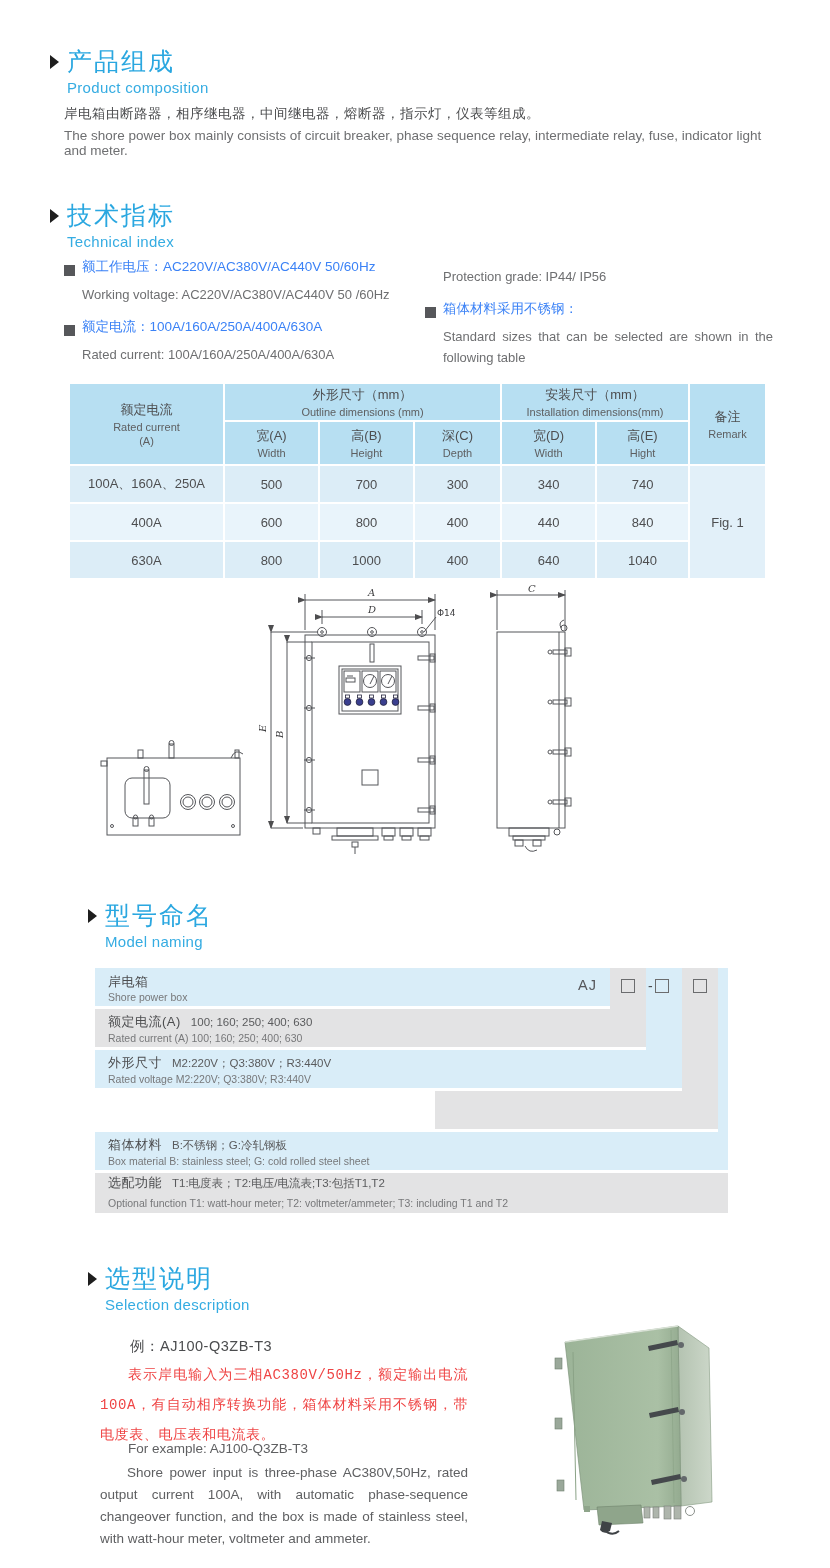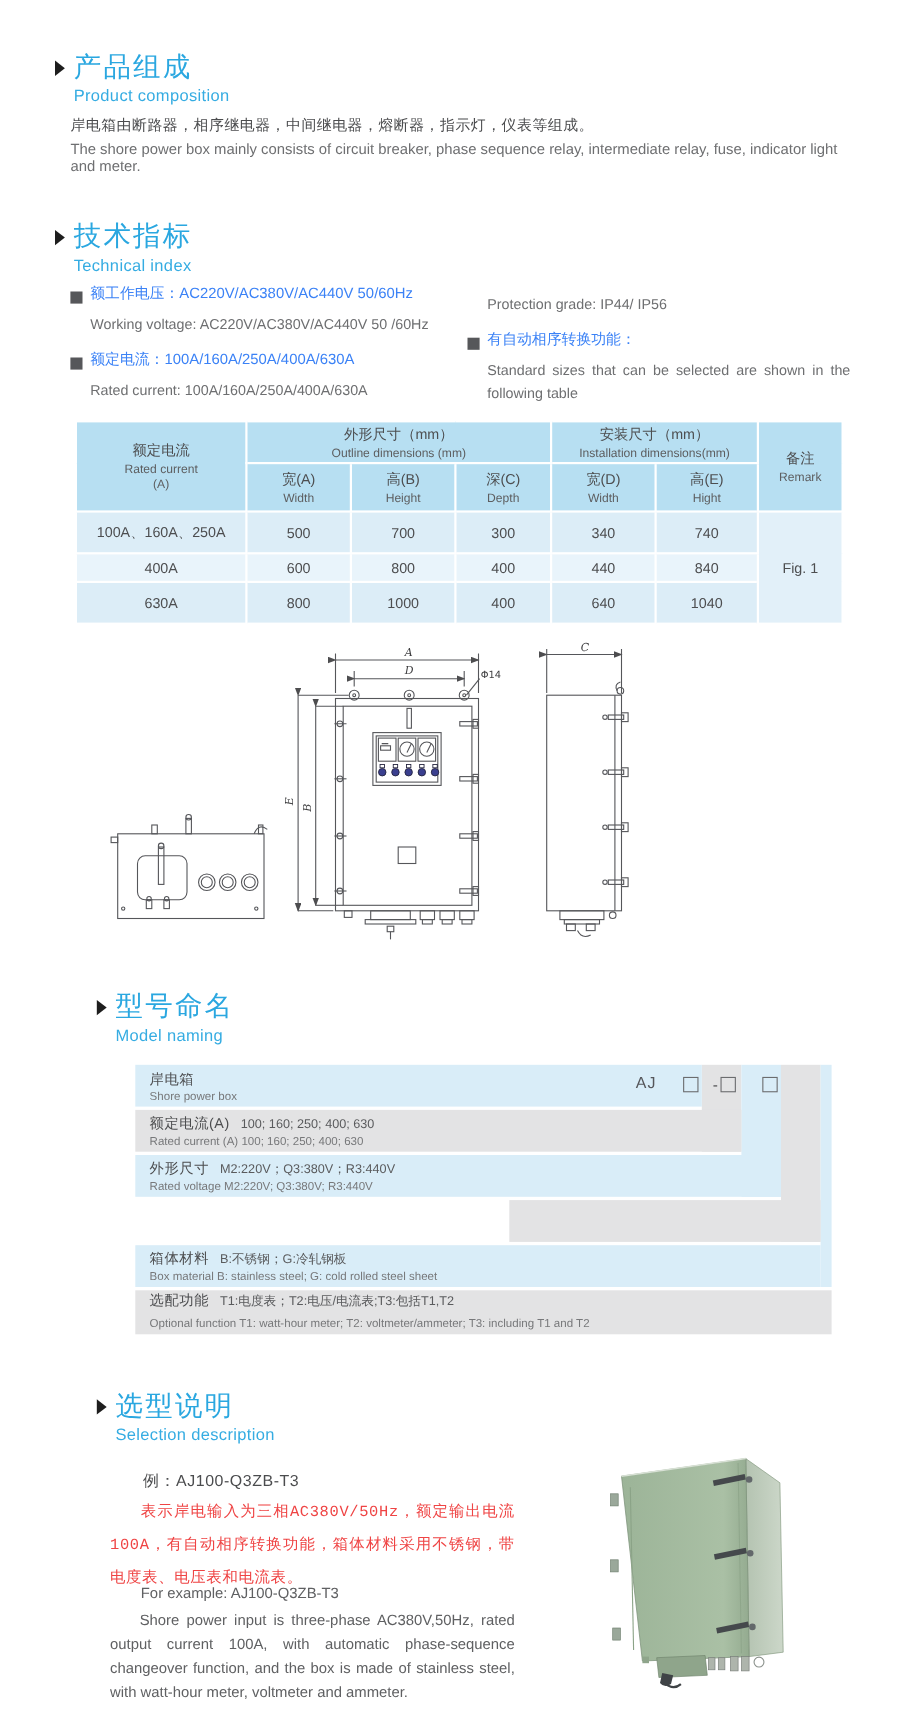--- a/index.html
+++ b/index.html
@@ -39,21 +39,21 @@
   td.r-odd  { background:#dcedf7; }
   td.r-even { background:#e9f4fb; }
   td.remark { background:#e2f0f9; font-size:13px; }
 
   
   svg text.dim-lbl { font:italic 10px "DejaVu Serif", serif; fill:#3f3f41; }
   svg text.phi-lbl { font:9px "DejaVu Sans", sans-serif; fill:#3f3f41; }
 
   
   .mwrap { position:absolute; left:95px; top:968px; width:633px; height:245px; }
-  .mlayer { position:absolute;margin-left:28px; }
+  .mlayer { position:absolute; }
   .bg-blue { background:#d9edf8; }
   .bg-gray { background:#e3e3e4; }
   .bg-pale { background:#fafafa; }
   .m-cnrow { position:absolute; left:13px; }
   .m-cnlab { font-size:13px; color:#4c4d4f; letter-spacing:0.5px; }
   .m-cnval { font-size:11.5px; color:#5a5b5d; margin-left:10px; }
   .m-en    { font-size:10.5px; color:#77787a; margin-top:3px; }
   .mbox { position:absolute; width:14px; height:14px; border:1px solid #6b6c6e; top:11px; }
   .mdash { position:absolute; top:10px; font-size:14px; color:#4c4d4f; }
   .maj { position:absolute; top:9px; font-size:14.5px; color:#55565a; letter-spacing:1px; }
@@ -107,21 +107,21 @@
   </div>
 </div>
 
 <div class="abs" style="left:425px; top:258px; width:345px;">
   <div class="spec-item">
     <div class="spec-en">Protection grade: IP44/ IP56</div>
   </div>
   <div class="spec-item">
     <div class="spec-cn">
         <span class="sq"></span>
-        <span>有自动相序转换功能：</span>
+        <span>箱体材料采用不锈钢：</span>
       </div>
     <div class="spec-en" style="width:330px;">Standard sizes that can be selected are shown in the following table</div>
   </div>
 </div>
 
 <table class="dim abs" style="left:68px; top:382px; width:697px;">
   <colgroup>
     <col style="width:155px">
       <col style="width:95px">
       <col style="width:95px">
@@ -174,21 +174,21 @@
   </tr>
   <tr style="height:38px;">
     <td class="r-odd">100A、160A、250A</td>
     <td class="r-odd">500</td>
     <td class="r-odd">700</td>
     <td class="r-odd">300</td>
     <td class="r-odd">340</td>
     <td class="r-odd">740</td>
     <td class="remark" rowspan="3">Fig. 1</td>
   </tr>
-  <tr style="height:26px;">
+  <tr style="height:38px;">
     <td class="r-even">400A</td>
     <td class="r-even">600</td>
     <td class="r-even">800</td>
     <td class="r-even">400</td>
     <td class="r-even">440</td>
     <td class="r-even">840</td>
   </tr>
   <tr style="height:38px;">
     <td class="r-odd">630A</td>
     <td class="r-odd">800</td>

